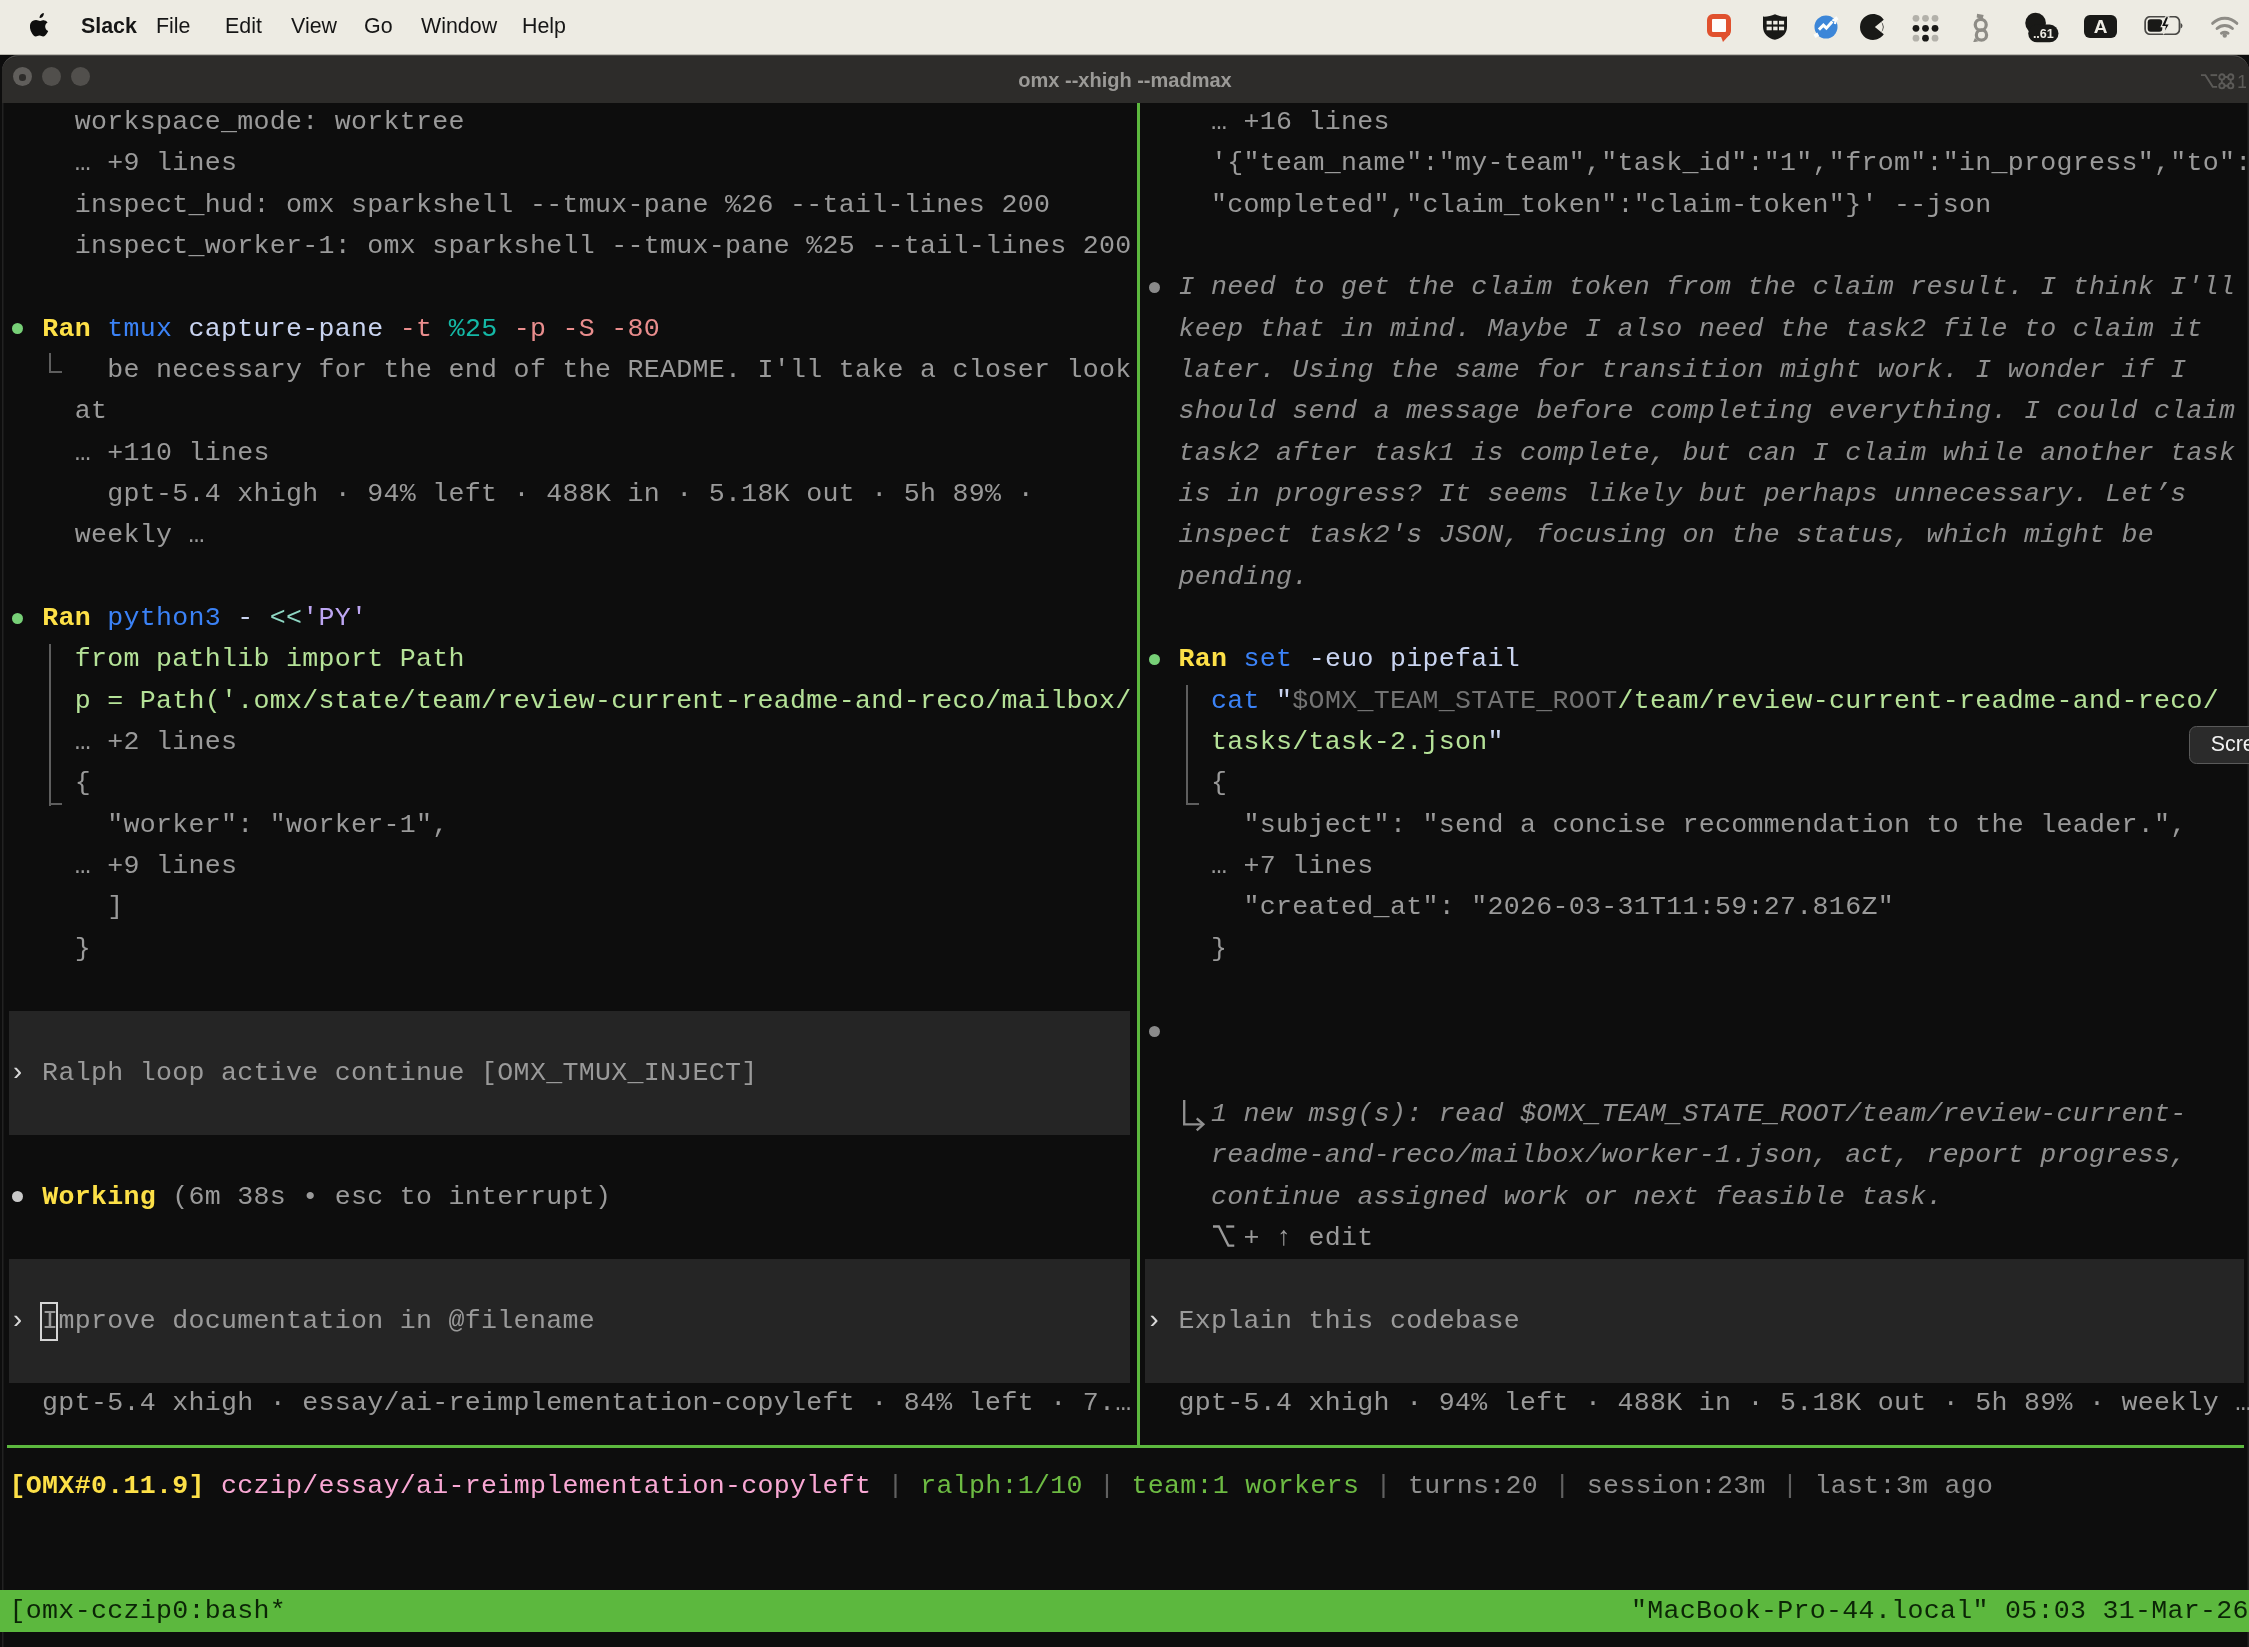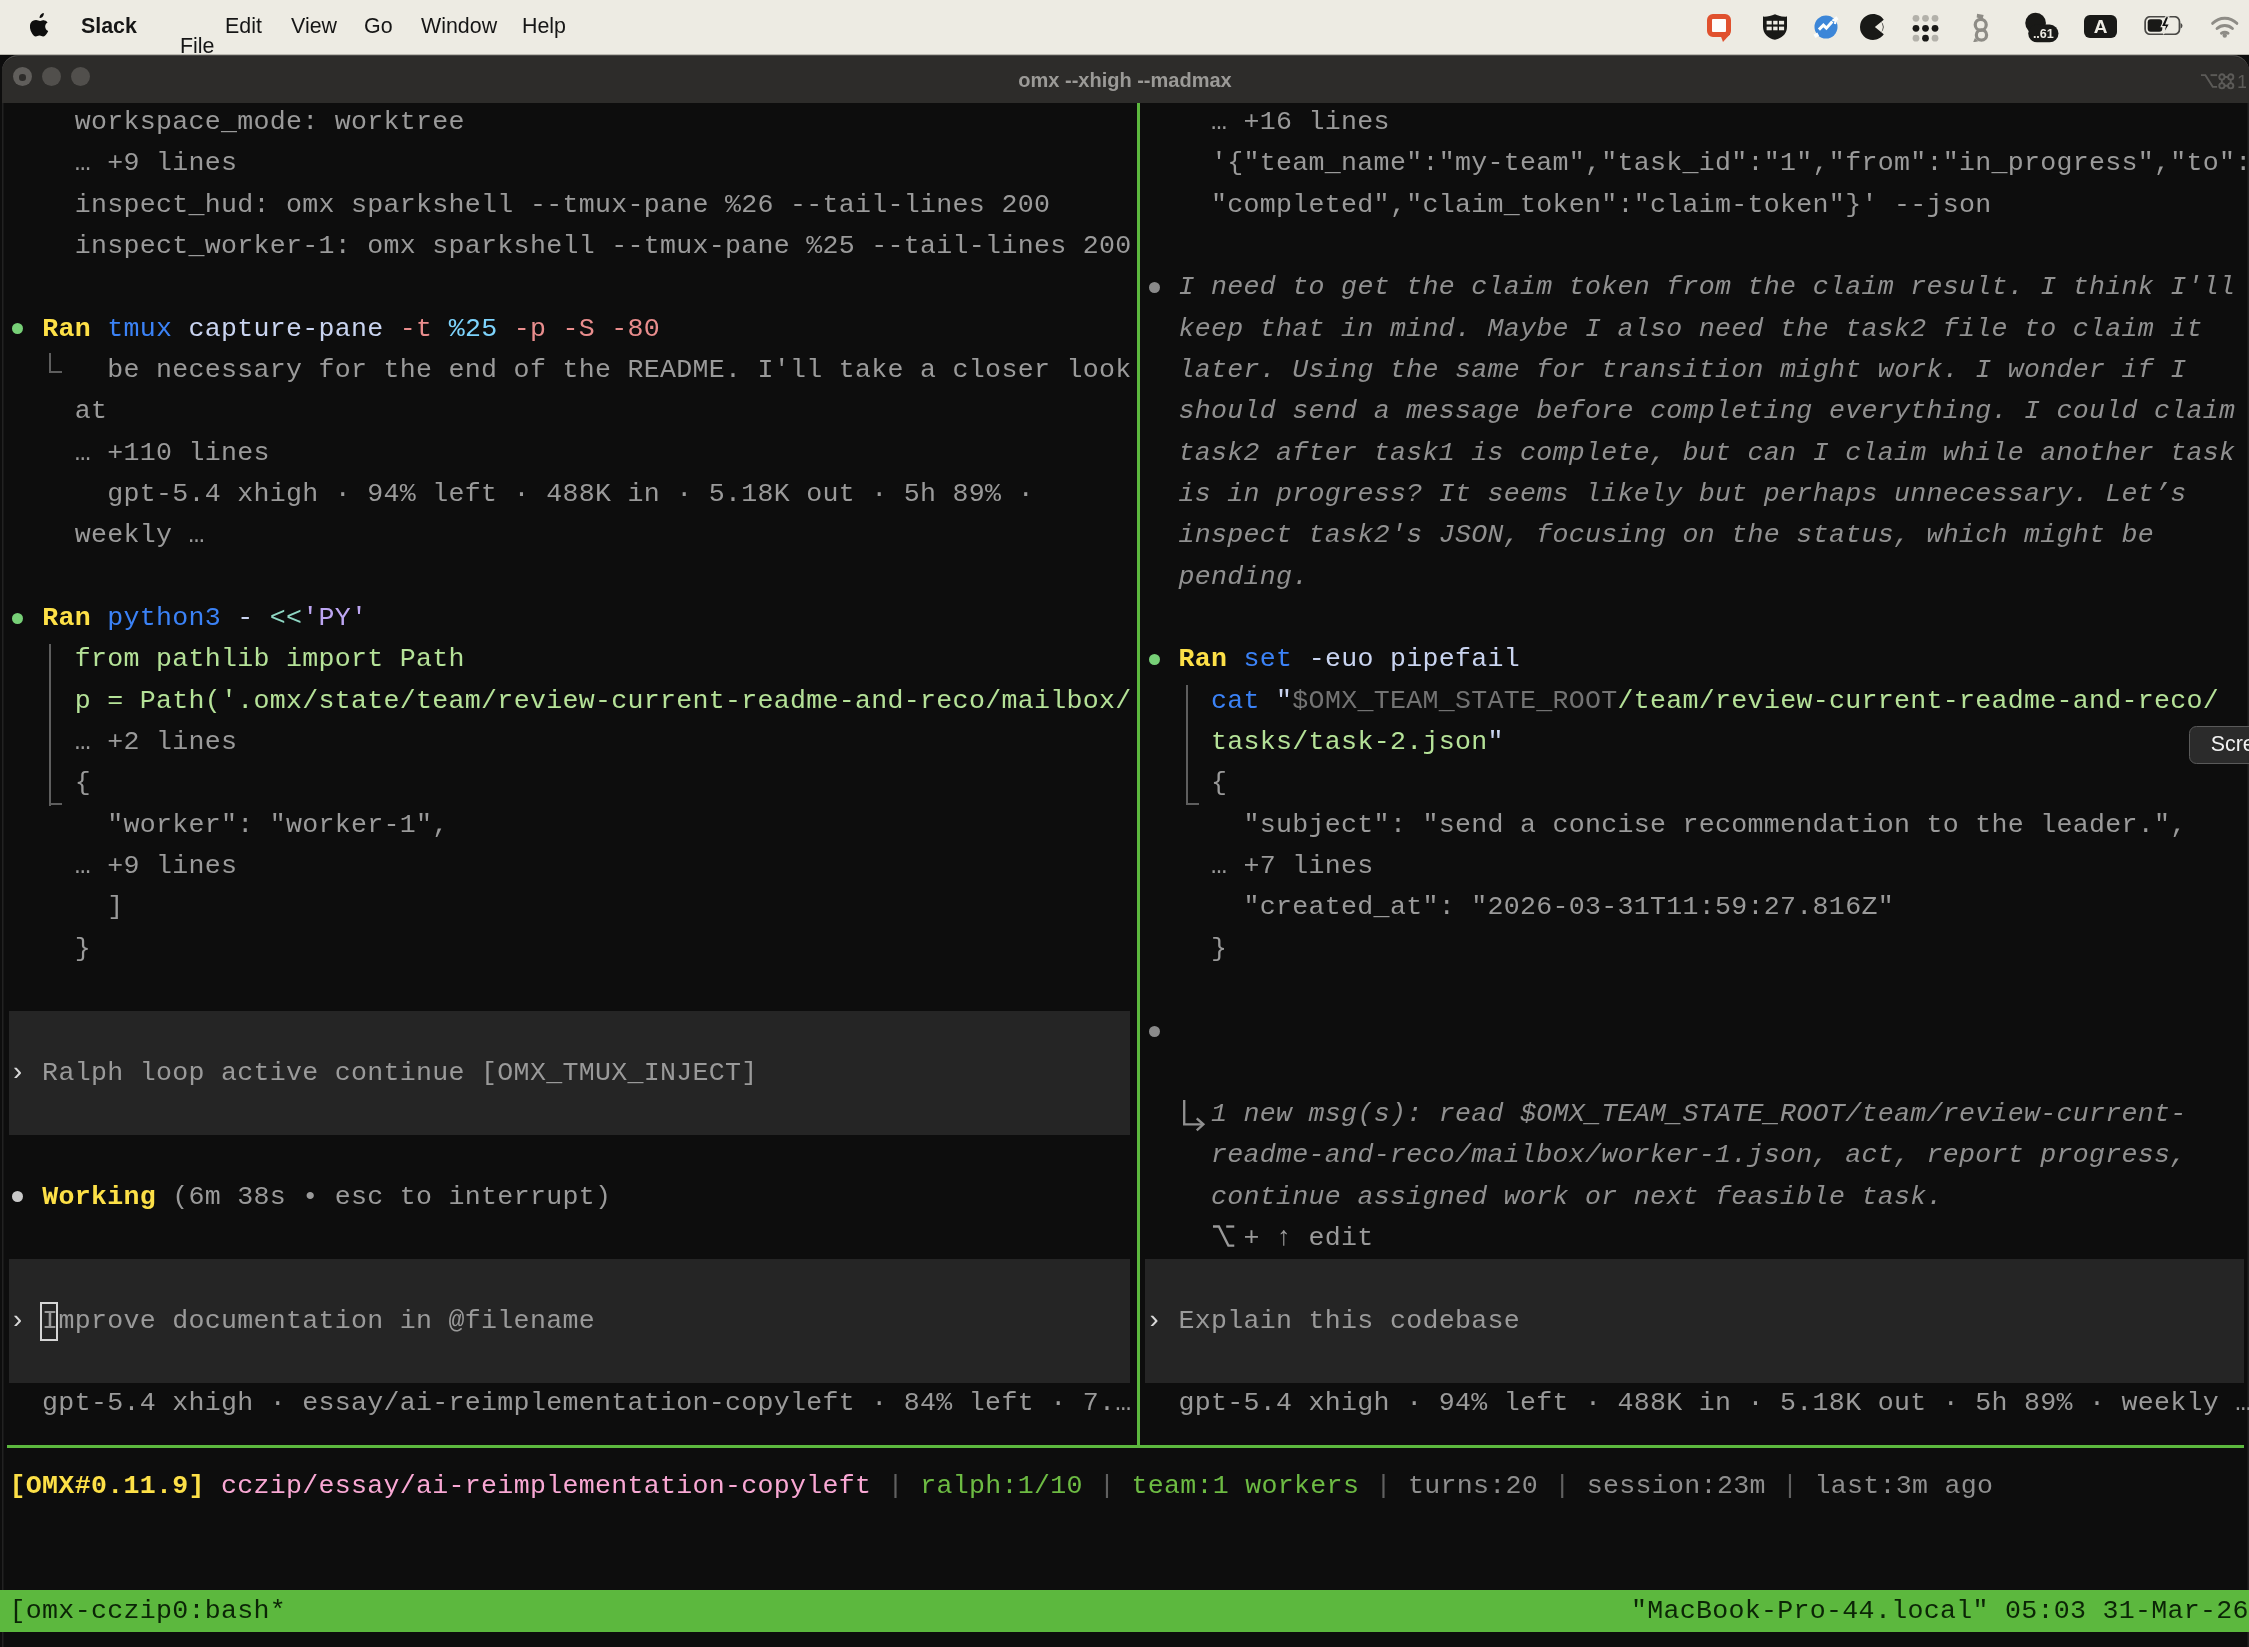--- a/index.html
+++ b/index.html
@@ -18,21 +18,21 @@
 #wtitle { position:absolute; top:0; left:0; width:100%; text-align:center;
   line-height:46px; color:#9b9a97; font-size:20px; font-weight:bold; }
 .ln { position:absolute; white-space:pre; font-family:"Liberation Mono", monospace;
   font-size:26.6px; line-height:41px; height:41px; letter-spacing:0.3px; color:#9a9a9a; z-index:1; }
 .lt { left:9.6px; }
 .rt { left:1146px; }
 .w  { color:#fde047; font-weight:bold; }
 .bl { color:#3b82f6;margin-top:21px; }
 .pa { color:#c9d4f0; }
 .pk { color:#e98d8d; }
-.or { color:#7dd3fc; }
+.or { color:#14b8a6; }
 .te { color:#8fd7c3; }
 .vi { color:#bda6f2; }
 .gn { color:#b5e298; }
 .rd { color:#737373; }
 .dg { color:#606060; }
 .it { font-style:italic; color:#909090; }
 .pr { color:#d8d8d8; }
 .cyan { color:#f9a8d4; }
 .grn { color:#6dbb43; }
 .box { position:absolute; background:#252525; height:124px; z-index:0; }
@@ -40,21 +40,21 @@
 </head>
 <body>
 <div id="page">
 
 <div id="menubar">
 <svg style="position:absolute;left:29.5px;top:12.5px" width="20" height="28" viewBox="0 0 27 38">
 <path fill="#0e0e0e" d="M19.2 9.6c-2.6 0-3.7 1.24-5.5 1.24-1.85 0-3.26-1.23-5.5-1.23C5 9.61 2.6 11 1.1 13.34c-2.1 3.25-1.74 9.37 1.66 14.58 1.22 1.87 2.85 3.96 4.98 3.98 1.9.02 2.43-1.22 5-1.23 2.57-.01 3.06 1.25 4.95 1.23 2.13-.02 3.85-2.09 5.07-3.95.87-1.34 1.2-2.01 1.87-3.52-4.92-1.87-5.71-8.86-.84-11.54-1.48-1.86-3.57-2.93-5.54-2.93z"></path>
 <path fill="#0e0e0e" d="M18.6 1.6c.22-1.5-.27-1.6-.27-1.6s-2.18.43-3.6 1.9c-1.4 1.46-1.88 3.1-1.74 4.76 0 0 2.1.3 3.83-1.35 1.3-1.23 1.6-2.53 1.78-3.7z"></path>
 </svg>
 <div class="mi" style="left:81px;font-weight:bold;">Slack</div>
-<div class="mi" style="left:180px;margin-top:20px;">File</div>
+<div class="mi" style="left:156px;">File</div>
 <div class="mi" style="left:225px;">Edit</div>
 <div class="mi" style="left:291px;">View</div>
 <div class="mi" style="left:364px;">Go</div>
 <div class="mi" style="left:421px;">Window</div>
 <div class="mi" style="left:522px;">Help</div>
 <div style="position:absolute;left:1707px;top:14px;width:23.6px;height:23px;border:5.2px solid #e0512e;border-radius:5.9px;background:#fdfdfb;"></div>
 <svg style="position:absolute;left:1720px;top:34px" width="10.3" height="8" viewBox="0 0 14 11">
         <path fill="#e0512e" d="M0 0 L14 0 L4 11 Z"></path>
       </svg>
 <svg style="position:absolute;left:1763px;top:14px" width="24" height="26" viewBox="0 0 33 35">

